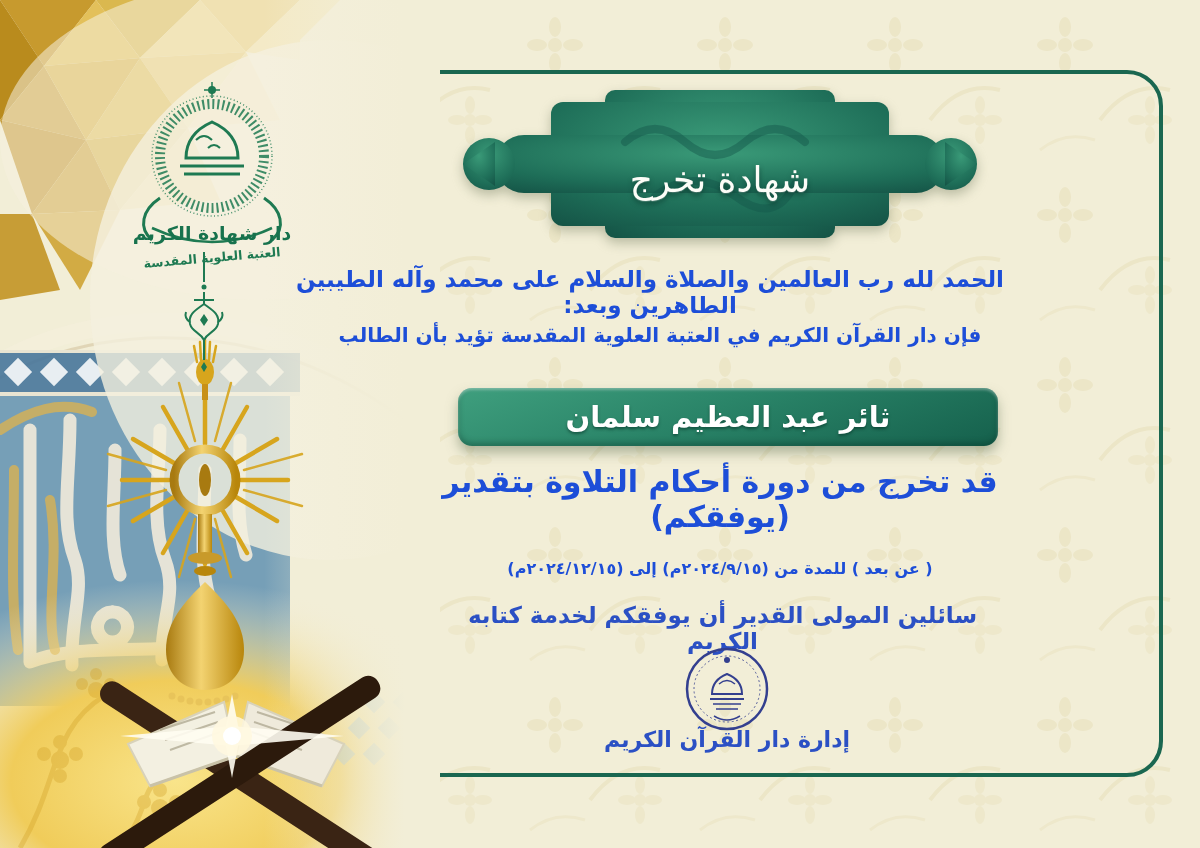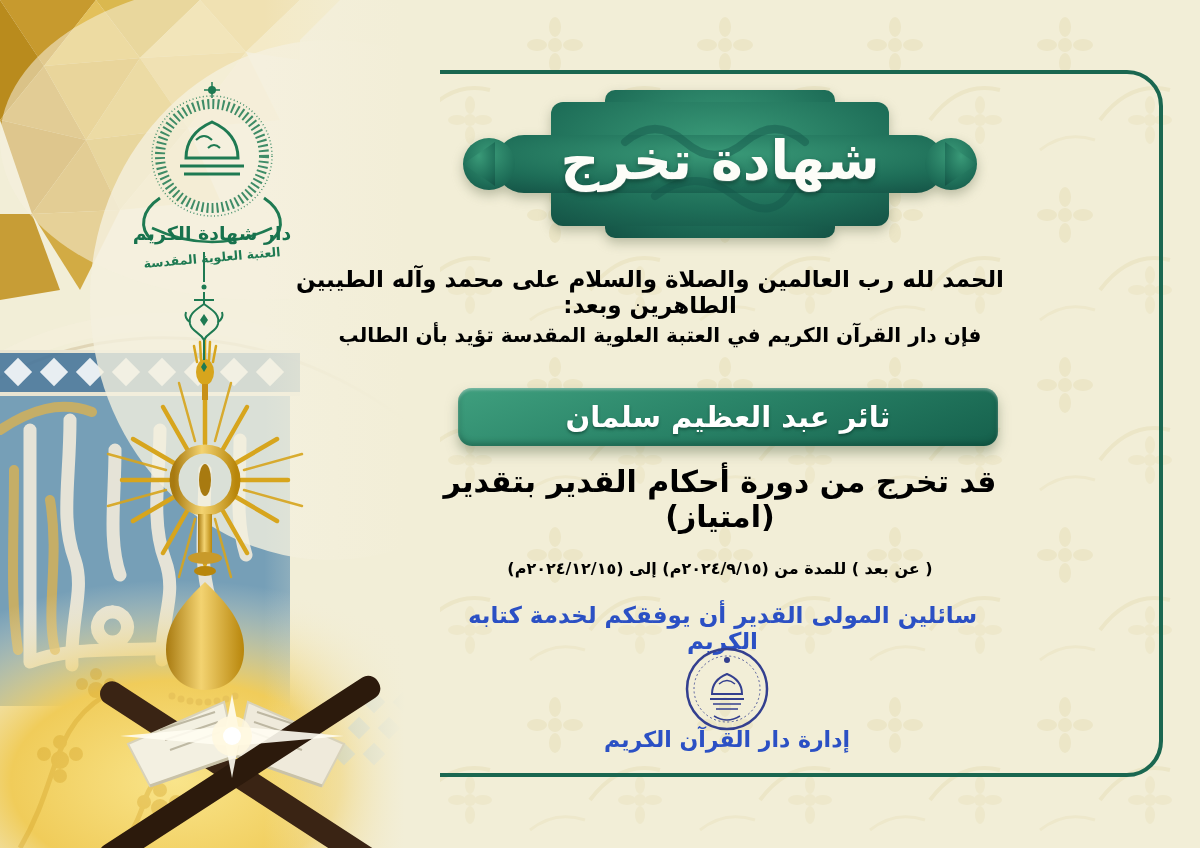--- a/index.html
+++ b/index.html
@@ -1,36 +1,36 @@
 <!DOCTYPE html>
 <html lang="ar"><head>
 <meta charset="utf-8">
 <style>
   html,body{margin:0;padding:0;background:#ddd8c0;}
   .cert{position:relative;width:1200px;height:848px;overflow:hidden;background:#f2eed7;
         font-family:"DejaVu Sans",sans-serif;}
   .abs{position:absolute;}
   .frame{left:40px;right:37px;top:70px;bottom:71px;border:4px solid #1a6750;border-radius:36px;}
   .rtl{direction:rtl;unicode-bidi:plaintext;text-align:center;}
-  .navy{color:#000000;font-weight:bold;}
+  .navy{color:#1d4ed8;font-weight:bold;}
   .blue{color:#2b50c4;font-weight:bold;}
   .line-intro{left:255px;top:266px;width:790px;font-size:23px;}
   .line-attest{left:300px;top:323px;width:720px;font-size:20px;}
   .nameplate{left:450px;top:388px;width:540px;height:58px;border-radius:14px;
      background:linear-gradient(160deg,#3f9f7e 0%,#2a8468 45%,#15604c 100%);
      box-shadow:0 7px 12px rgba(110,125,95,.5), inset 0 2px 3px rgba(255,255,255,.35), inset 0 -3px 6px rgba(0,40,30,.35);
      display:flex;align-items:center;justify-content:center;margin-left:8px;}
   .name-text{color:#ffffff;font-weight:bold;font-size:29px;text-shadow:0 2px 3px rgba(0,40,30,.5);}
   .line-result{left:390px;top:464px;width:660px;font-size:30px;}
   .line-period{left:410px;top:559px;width:620px;font-size:16px;}
   .line-dua{left:450px;top:602px;width:545px;font-size:23px;}
   .line-issuer{left:562px;top:727px;width:330px;font-size:22px;}
   .banner-box{left:455px;top:84px;width:530px;height:160px;filter:drop-shadow(0 5px 6px rgba(115,125,95,.45));}
-  .banner-title{left:455px;top:80px;width:530px;height:160px;display:flex;align-items:center;justify-content:center;
-     color:#fdfdf8;font-weight:bold;font-size:54px;
+  .banner-title{left:455px;top:99px;width:530px;height:160px;display:flex;align-items:center;justify-content:center;
+     color:#fdfdf8;font-weight:normal;font-size:36px;
      text-shadow:0 3px 5px rgba(8,48,38,.6), 0 1px 0 rgba(255,255,255,.25);}
   .logo-box{left:112px;top:78px;width:200px;height:176px;}
   .logo-org{left:112px;top:250px;width:200px;font-size:12.5px;color:#1e7a52;font-weight:bold;transform:rotate(-5deg);}
   .logo-dept{left:112px;top:222px;width:200px;font-size:19px;color:#17724d;font-weight:bold;}
   .seal-box{left:684px;top:644px;width:86px;height:90px;}
 </style>
 </head>
 <body>
 
 <div class="cert">
@@ -332,21 +332,21 @@
   <div class="abs rtl banner-title">شهادة تخرج</div>
 
   <div class="abs rtl navy line-intro">الحمد لله رب العالمين والصلاة والسلام على محمد وآله الطيبين الطاهرين وبعد:</div>
 
   <div class="abs rtl navy line-attest">فإن دار القرآن الكريم في العتبة العلوية المقدسة تؤيد بأن الطالب</div>
 
   <div class="abs nameplate">
     <span class="rtl name-text">ثائر عبد العظيم سلمان</span>
   </div>
 
-  <div class="abs rtl navy line-result">قد تخرج من دورة أحكام القدير بتقدير (امتياز)</div>
+  <div class="abs rtl navy line-result">قد تخرج من دورة أحكام التلاوة بتقدير (يوفقكم)</div>
 
   <div class="abs rtl navy line-period">( عن بعد ) للمدة من (٢٠٢٤/٩/١٥م) إلى (٢٠٢٤/١٢/١٥م)</div>
 
   <div class="abs rtl blue line-dua">سائلين المولى القدير أن يوفقكم لخدمة كتابه الكريم</div>
 
   <svg class="abs seal-box" viewBox="0 0 86 90">
     <g stroke="#333f8f" fill="none">
       <circle cx="43" cy="45" r="40" stroke-width="2.5"></circle>
       <circle cx="43" cy="45" r="33" stroke-width="1" stroke-dasharray="2 2.5" opacity="0.8"></circle>
       <circle cx="43" cy="16" r="3" fill="#333f8f" stroke="none"></circle>

